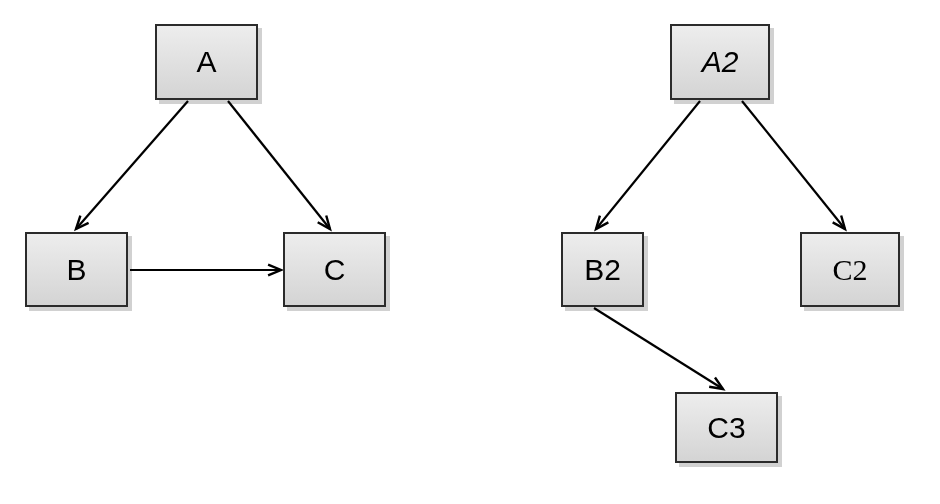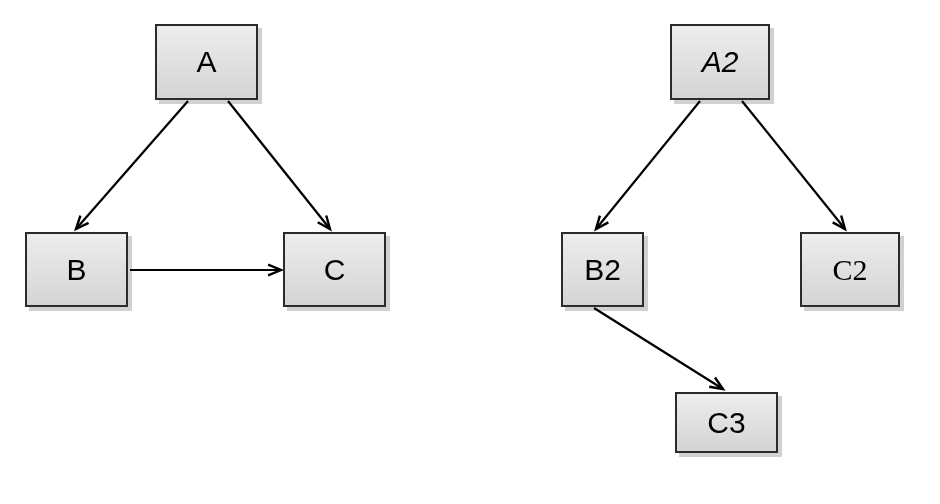--- a/index.html
+++ b/index.html
@@ -87,17 +87,17 @@
       </div>
       <div class="node" style="left: 670px; top: 24px; width: 100px; height: 76px; border-color: rgb(43, 43, 43); background: linear-gradient(rgb(237, 237, 237) 0%, rgb(212, 212, 212) 100%); box-shadow: rgba(0, 0, 0, 0.18) 4px 4px 0px; font-style: italic;">
         <span class="node-label" style="color: rgb(0, 0, 0);">A2</span>
       </div>
       <div class="node" style="left: 542px; top: 232px; width: 83px; height: 75px; border-color: rgb(43, 43, 43); background: linear-gradient(rgb(237, 237, 237) 0%, rgb(212, 212, 212) 100%); box-shadow: rgba(0, 0, 0, 0.18) 4px 4px 0px; margin-left: 19px;">
         <span class="node-label" style="color: rgb(0, 0, 0);">B2</span>
       </div>
       <div class="node" style="left: 800px; top: 232px; width: 100px; height: 75px; border-color: rgb(43, 43, 43); background: linear-gradient(rgb(237, 237, 237) 0%, rgb(212, 212, 212) 100%); box-shadow: rgba(0, 0, 0, 0.18) 4px 4px 0px;">
         <span class="node-label" style="color: rgb(0, 0, 0); font-family: Liberation Serif, serif;">C2</span>
       </div>
-      <div class="node" style="left: 675px; top: 392px; width: 103px; height: 61px; border-color: rgb(43, 43, 43); background: linear-gradient(rgb(237, 237, 237) 0%, rgb(212, 212, 212) 100%); box-shadow: rgba(0, 0, 0, 0.18) 4px 4px 0px;">
+      <div class="node" style="left: 675px; top: 392px; width: 103px; height: 71px; border-color: rgb(43, 43, 43); background: linear-gradient(rgb(237, 237, 237) 0%, rgb(212, 212, 212) 100%); box-shadow: rgba(0, 0, 0, 0.18) 4px 4px 0px;">
         <span class="node-label" style="color: rgb(0, 0, 0);">C3</span>
       </div>
     </div>
 </div>
 
 </body></html>

